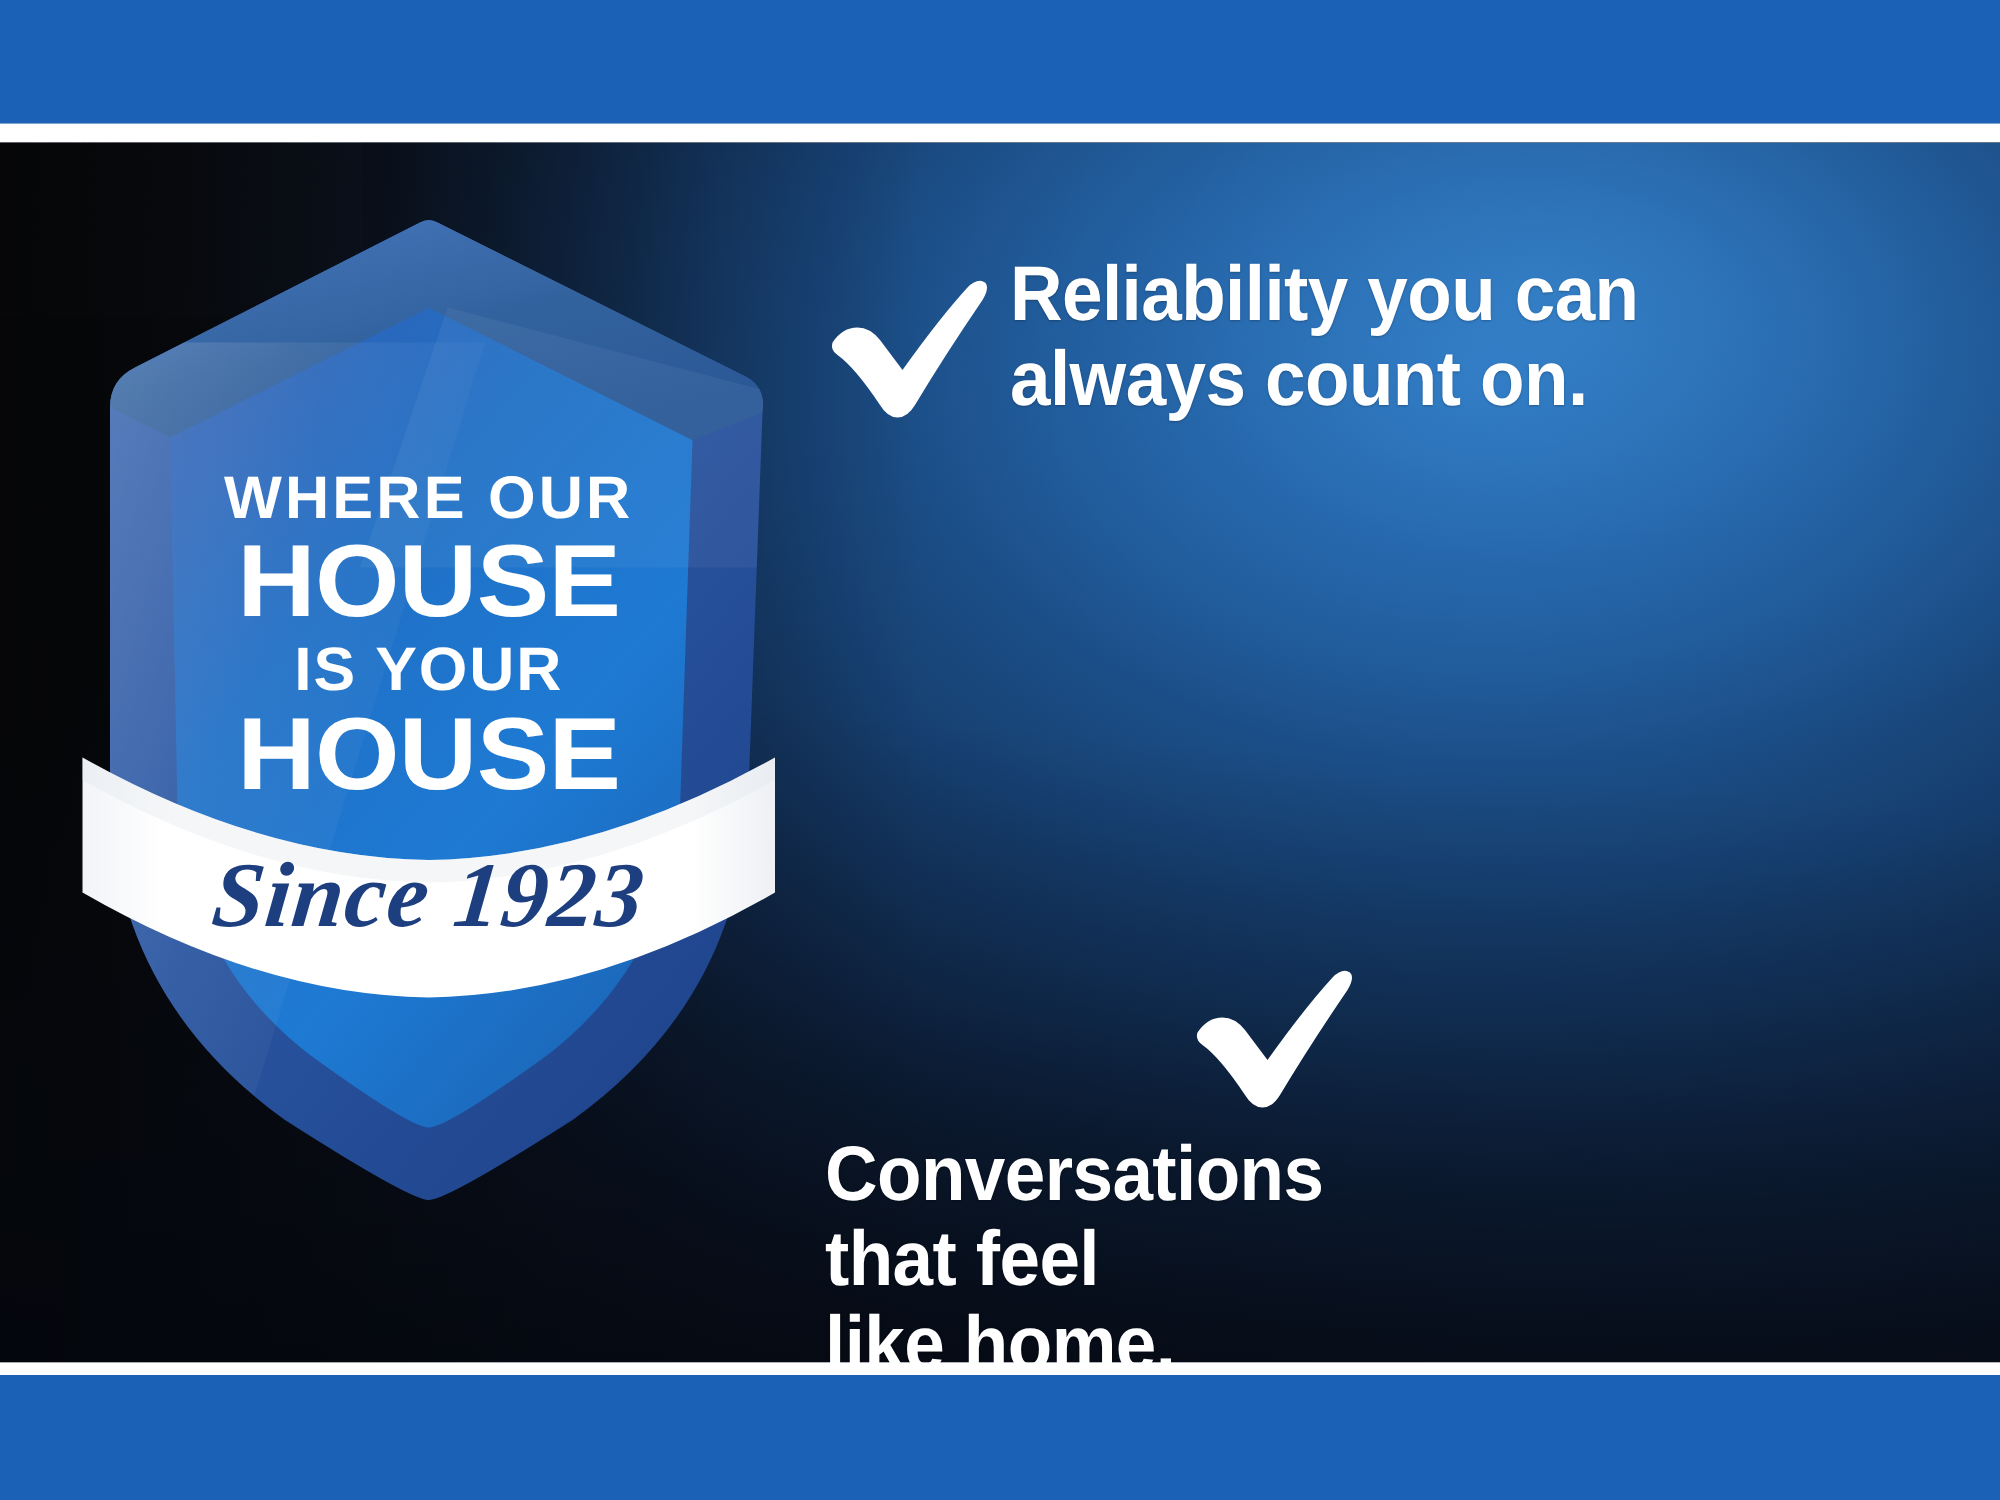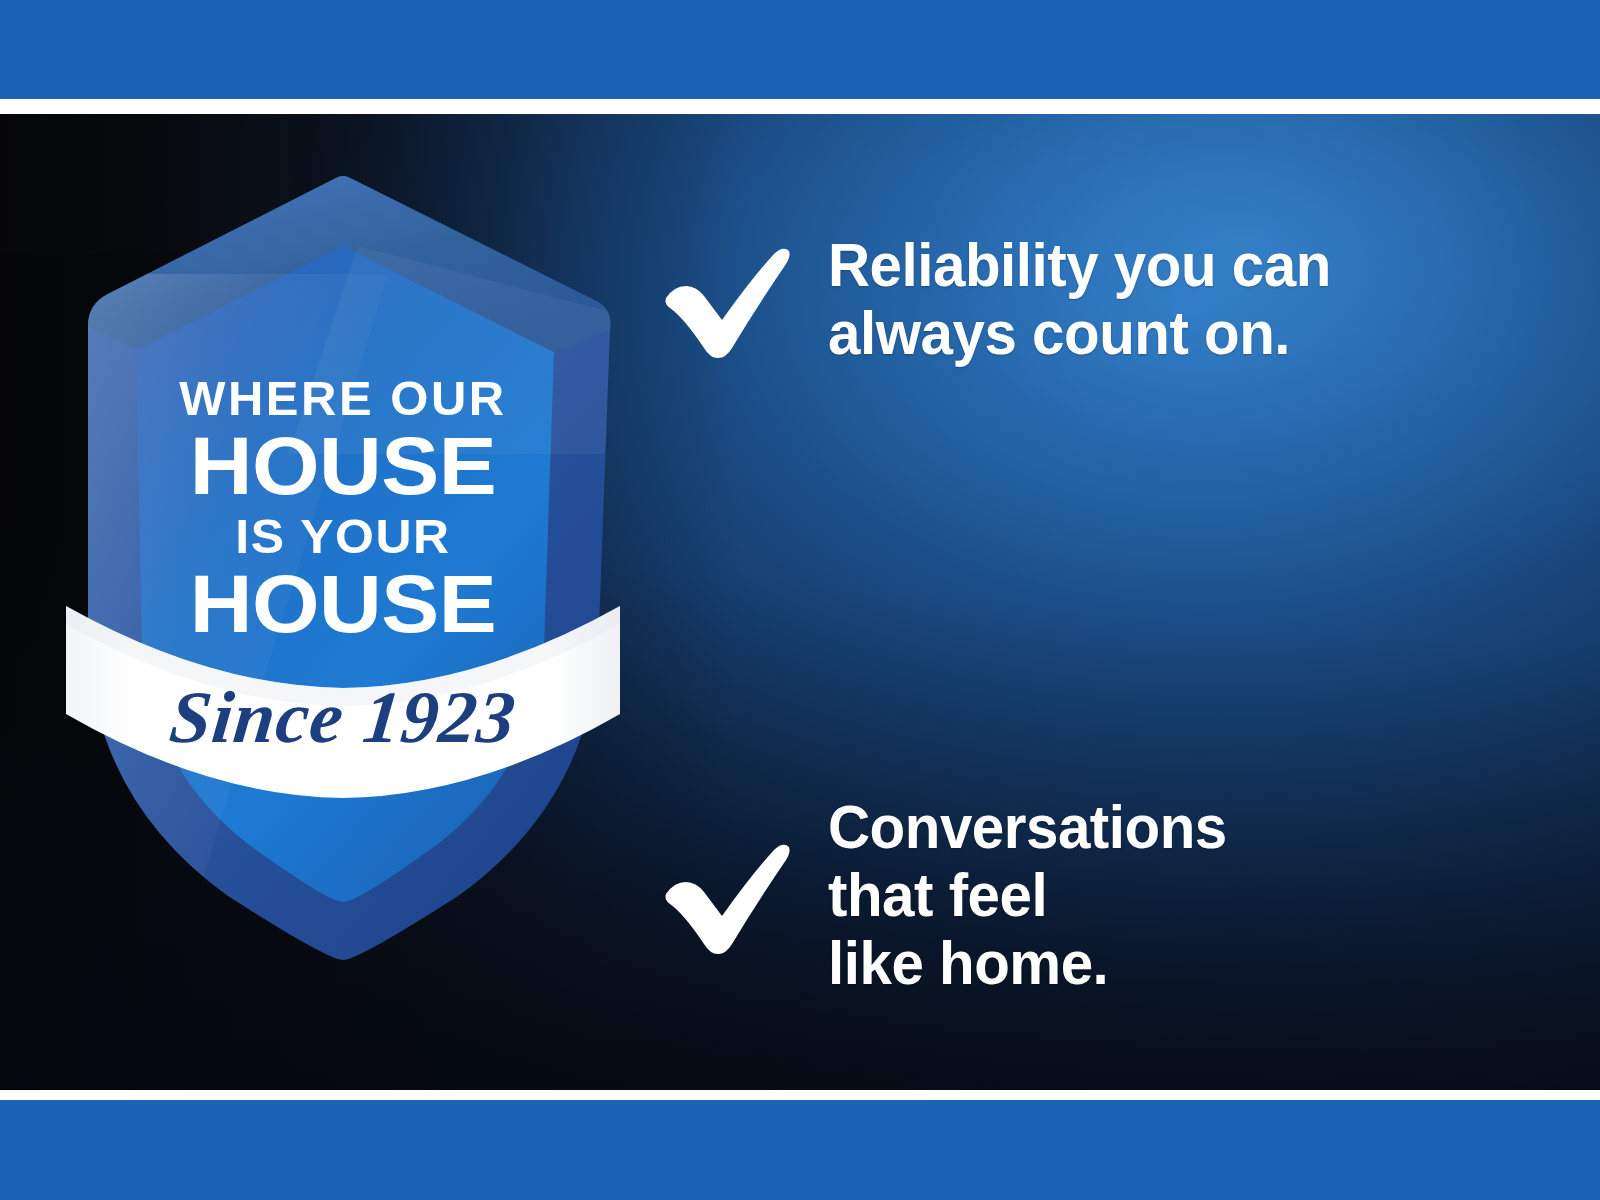--- a/index.html
+++ b/index.html
@@ -139,27 +139,26 @@
 
   
   .points{
     position:absolute;
     left:660px; top:114px;
     width:880px; height:976px;
   }
   .point{
     position:absolute;
     display:flex;
-    align-items:center;
-    gap:36px;
-    margin-top:29px;
+    align-items:flex-end;
+    gap:16px;
   }
   .point-1{ left:0;   top:88px;  }
   .point-2{ left:10px; top:350px; }
-  .point-3{ left:0;   top:650px; }
+  .point-3{ left:0;   top:650px;flex-direction:column; }
 
   .check{
     flex:0 0 auto;
     width:132px; height:120px;
     margin-top:6px;
   }
   .check svg{ display:block; width:100%; height:100%; }
 
   .point-text{
     color:#ffffff;

